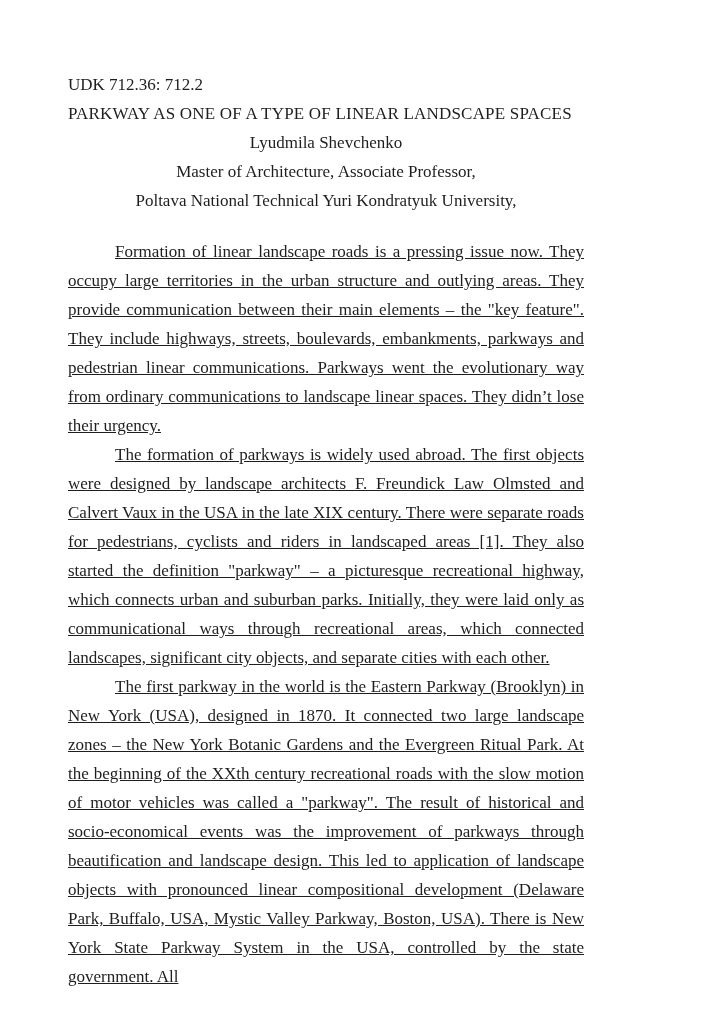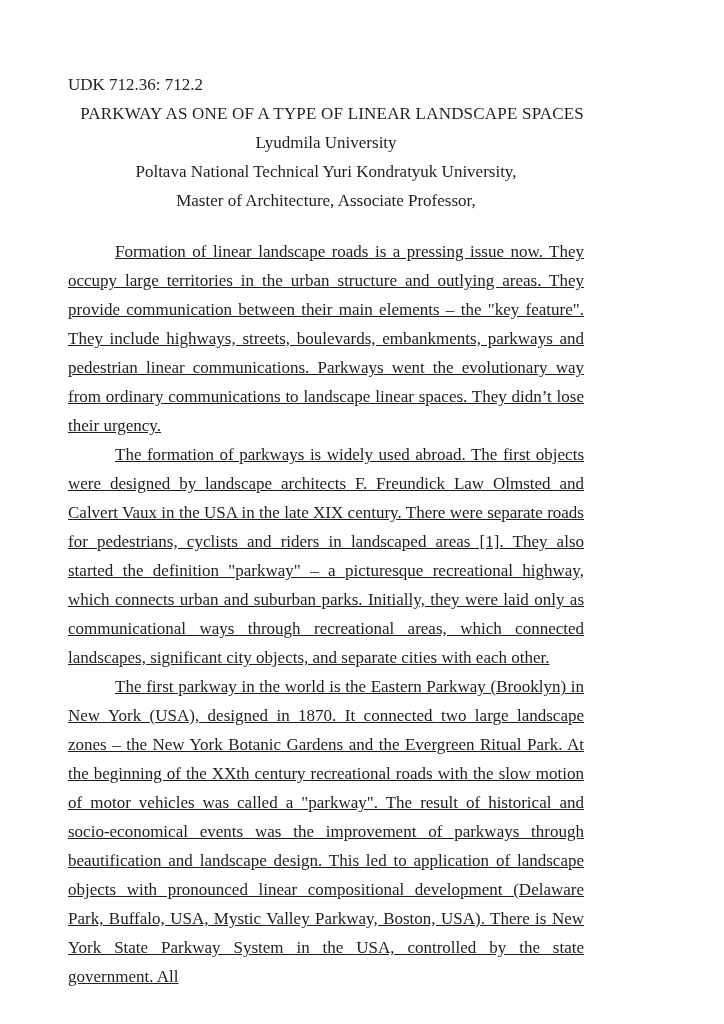--- a/index.html
+++ b/index.html
@@ -27,46 +27,46 @@
     font-weight: normal;
     line-height: 29px;
   }
   .udk {
     text-align: left;
   }
   .centered {
     text-align: center;
   }
   .title-line {
-    text-align: right;
+    text-align: left;
     letter-spacing: 0.2px;
   }
   .header-body-gap {
     height: 22px;
   }
   .body-para {
     text-align: justify;
     text-indent: 47px;
     text-decoration: underline;
   }
 </style>
 </head>
 <body>
 
 <div class="page">
 
   <p class="udk">UDK 712.36: 712.2</p>
 
   <h1 class="title-line">PARKWAY AS ONE OF A TYPE OF LINEAR LANDSCAPE SPACES</h1>
 
-  <p class="centered">Lyudmila University</p>
+  <p class="centered">Lyudmila Shevchenko</p>
+
+  <p class="centered">Master of Architecture, Associate Professor,</p>
 
   <p class="centered">Poltava National Technical Yuri Kondratyuk University,</p>
-
-  <p class="centered">Master of Architecture, Associate Professor,</p>
 
 
   <div class="header-body-gap"></div>
 
   <p class="body-para">Formation of linear landscape roads is a pressing issue now. They occupy large territories in the urban structure and outlying areas. They provide communication between their main elements – the "key feature". They include highways, streets, boulevards, embankments, parkways and pedestrian linear communications. Parkways went the evolutionary way from ordinary communications to landscape linear spaces. They didn’t lose their urgency.</p>
 
   <p class="body-para">The formation of parkways is widely used abroad. The first objects were designed by landscape architects F. Freundick Law Olmsted and Calvert Vaux in the USA in the late XIX century. There were separate roads for pedestrians, cyclists and riders in landscaped areas [1]. They also started the definition "parkway" – a picturesque recreational highway, which connects urban and suburban parks. Initially, they were laid only as communicational ways through recreational areas, which connected landscapes, significant city objects, and separate cities with each other.</p>
 
   <p class="body-para">The first parkway in the world is the Eastern Parkway (Brooklyn) in New York (USA), designed in 1870. It connected two large landscape zones – the New York Botanic Gardens and the Evergreen Ritual Park. At the beginning of the XXth century recreational roads with the slow motion of motor vehicles was called a "parkway". The result of historical and socio-economical events was the improvement of parkways through beautification and landscape design. This led to application of landscape objects with pronounced linear compositional development (Delaware Park, Buffalo, USA, Mystic Valley Parkway, Boston, USA). There is New York State Parkway System in the USA, controlled by the state government. All</p>
 

